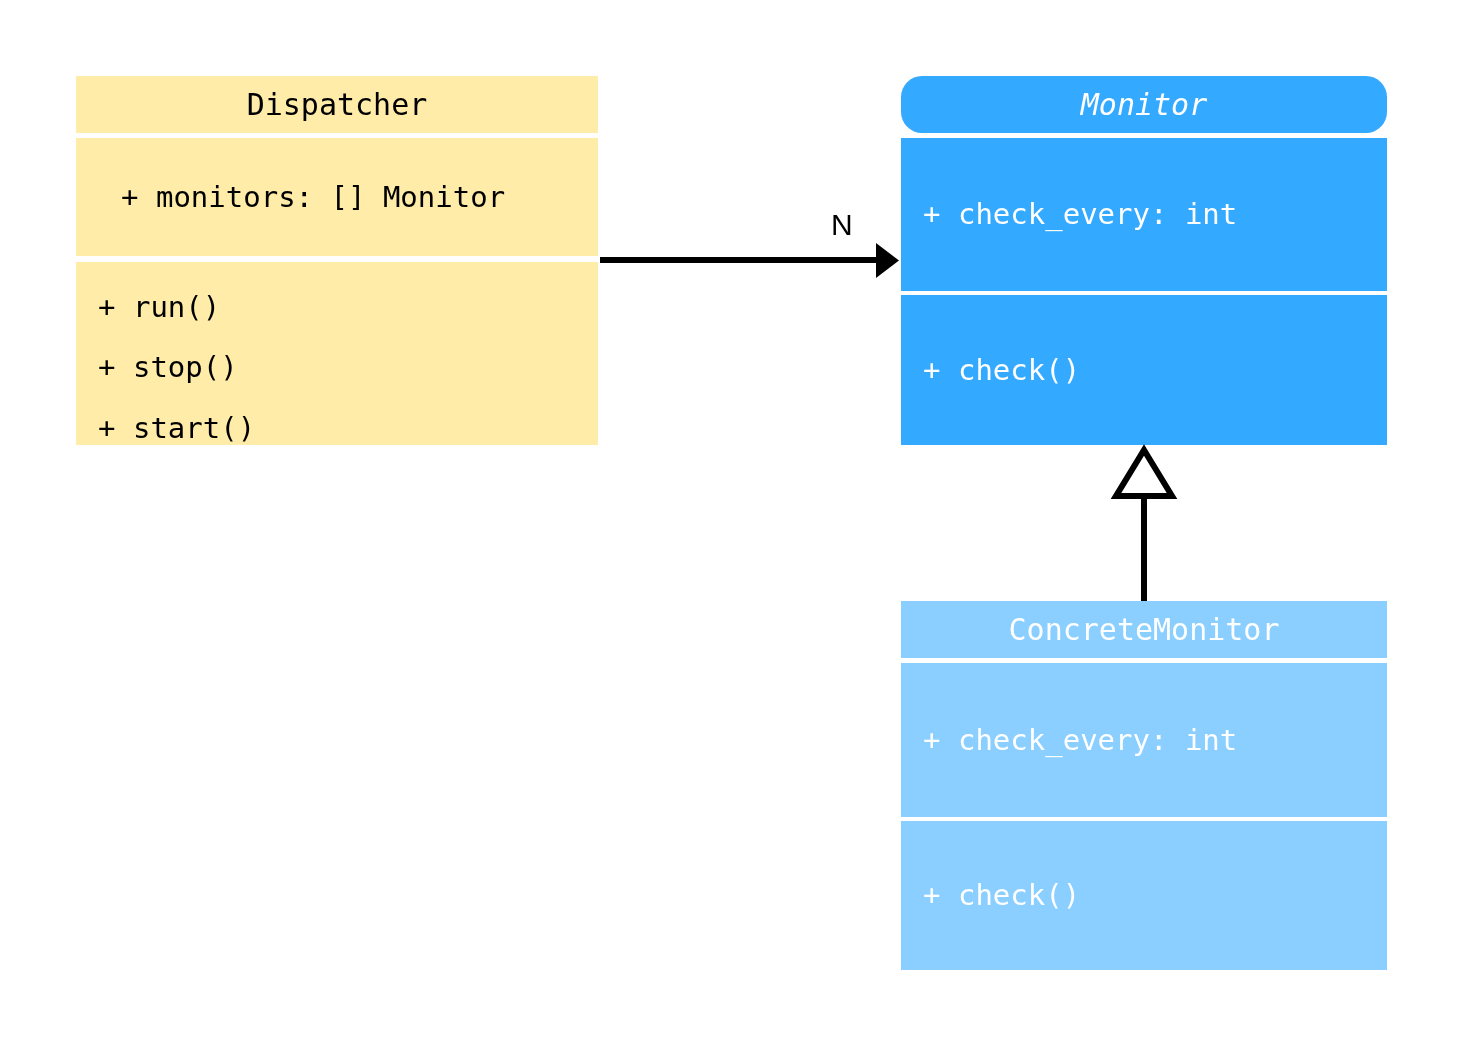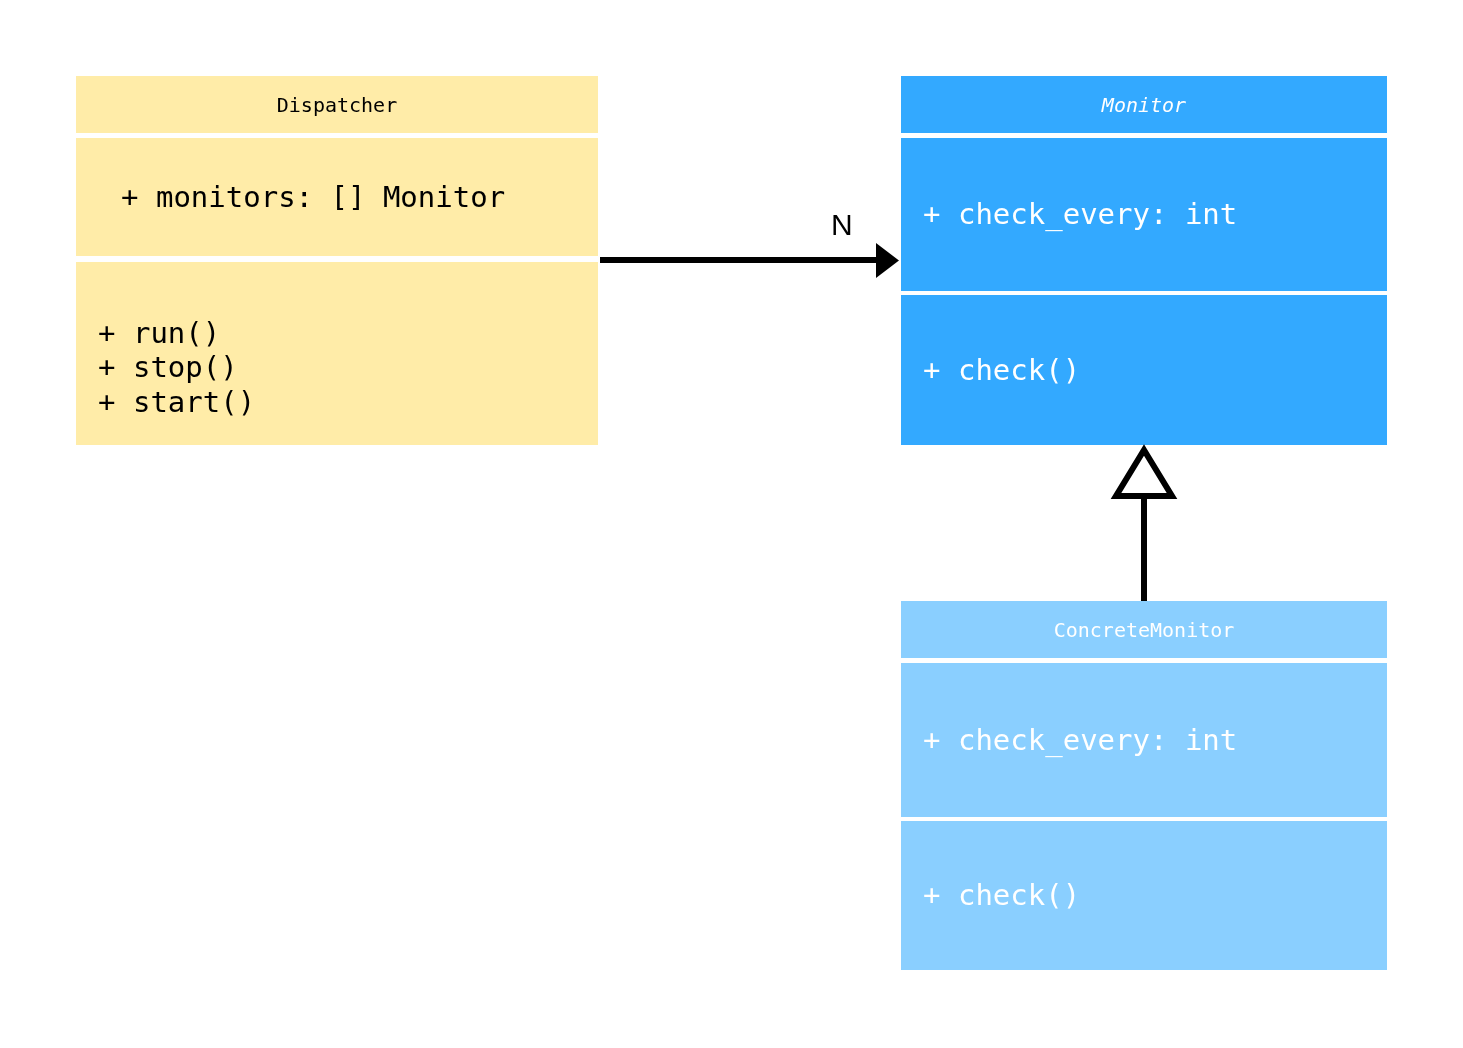--- a/index.html
+++ b/index.html
@@ -32,25 +32,26 @@
   .compartment {
     box-sizing: border-box;
     overflow: hidden;
     white-space: pre;
   }
   .title-compartment {
     display: flex;
     align-items: center;
     justify-content: center;
     text-align: center;
-    font-size: 20px;
+    font-size: 30px;
     letter-spacing: 0px;
   }
   .title-compartment.abstract {
     font-style: italic;
+    border-radius: 21px;
   }
   .body-compartment {
     display: flex;
     flex-direction: column;
     justify-content: center;
     padding-left: 22px;
     font-size: 29px;
     line-height: 1.18;
   }
   .member-line {
@@ -74,21 +75,21 @@
     background: #ffeca8;
     color: #000000;
     height: 118px;
     padding-left: 45px;
   }
   #dispatcher-class .gap2 { height: 6px; background: #ffffff; }
   #dispatcher-class .methods {
     background: #ffeca8;
     color: #000000;
     flex: 1 1 auto;
-    justify-content: center;
+    justify-content: space-between;
     padding-top: 28px;
   }
 
   
   #monitor-class {
     left: 901px;
     top: 76px;
     width: 486px;
     height: 369px;
   }

